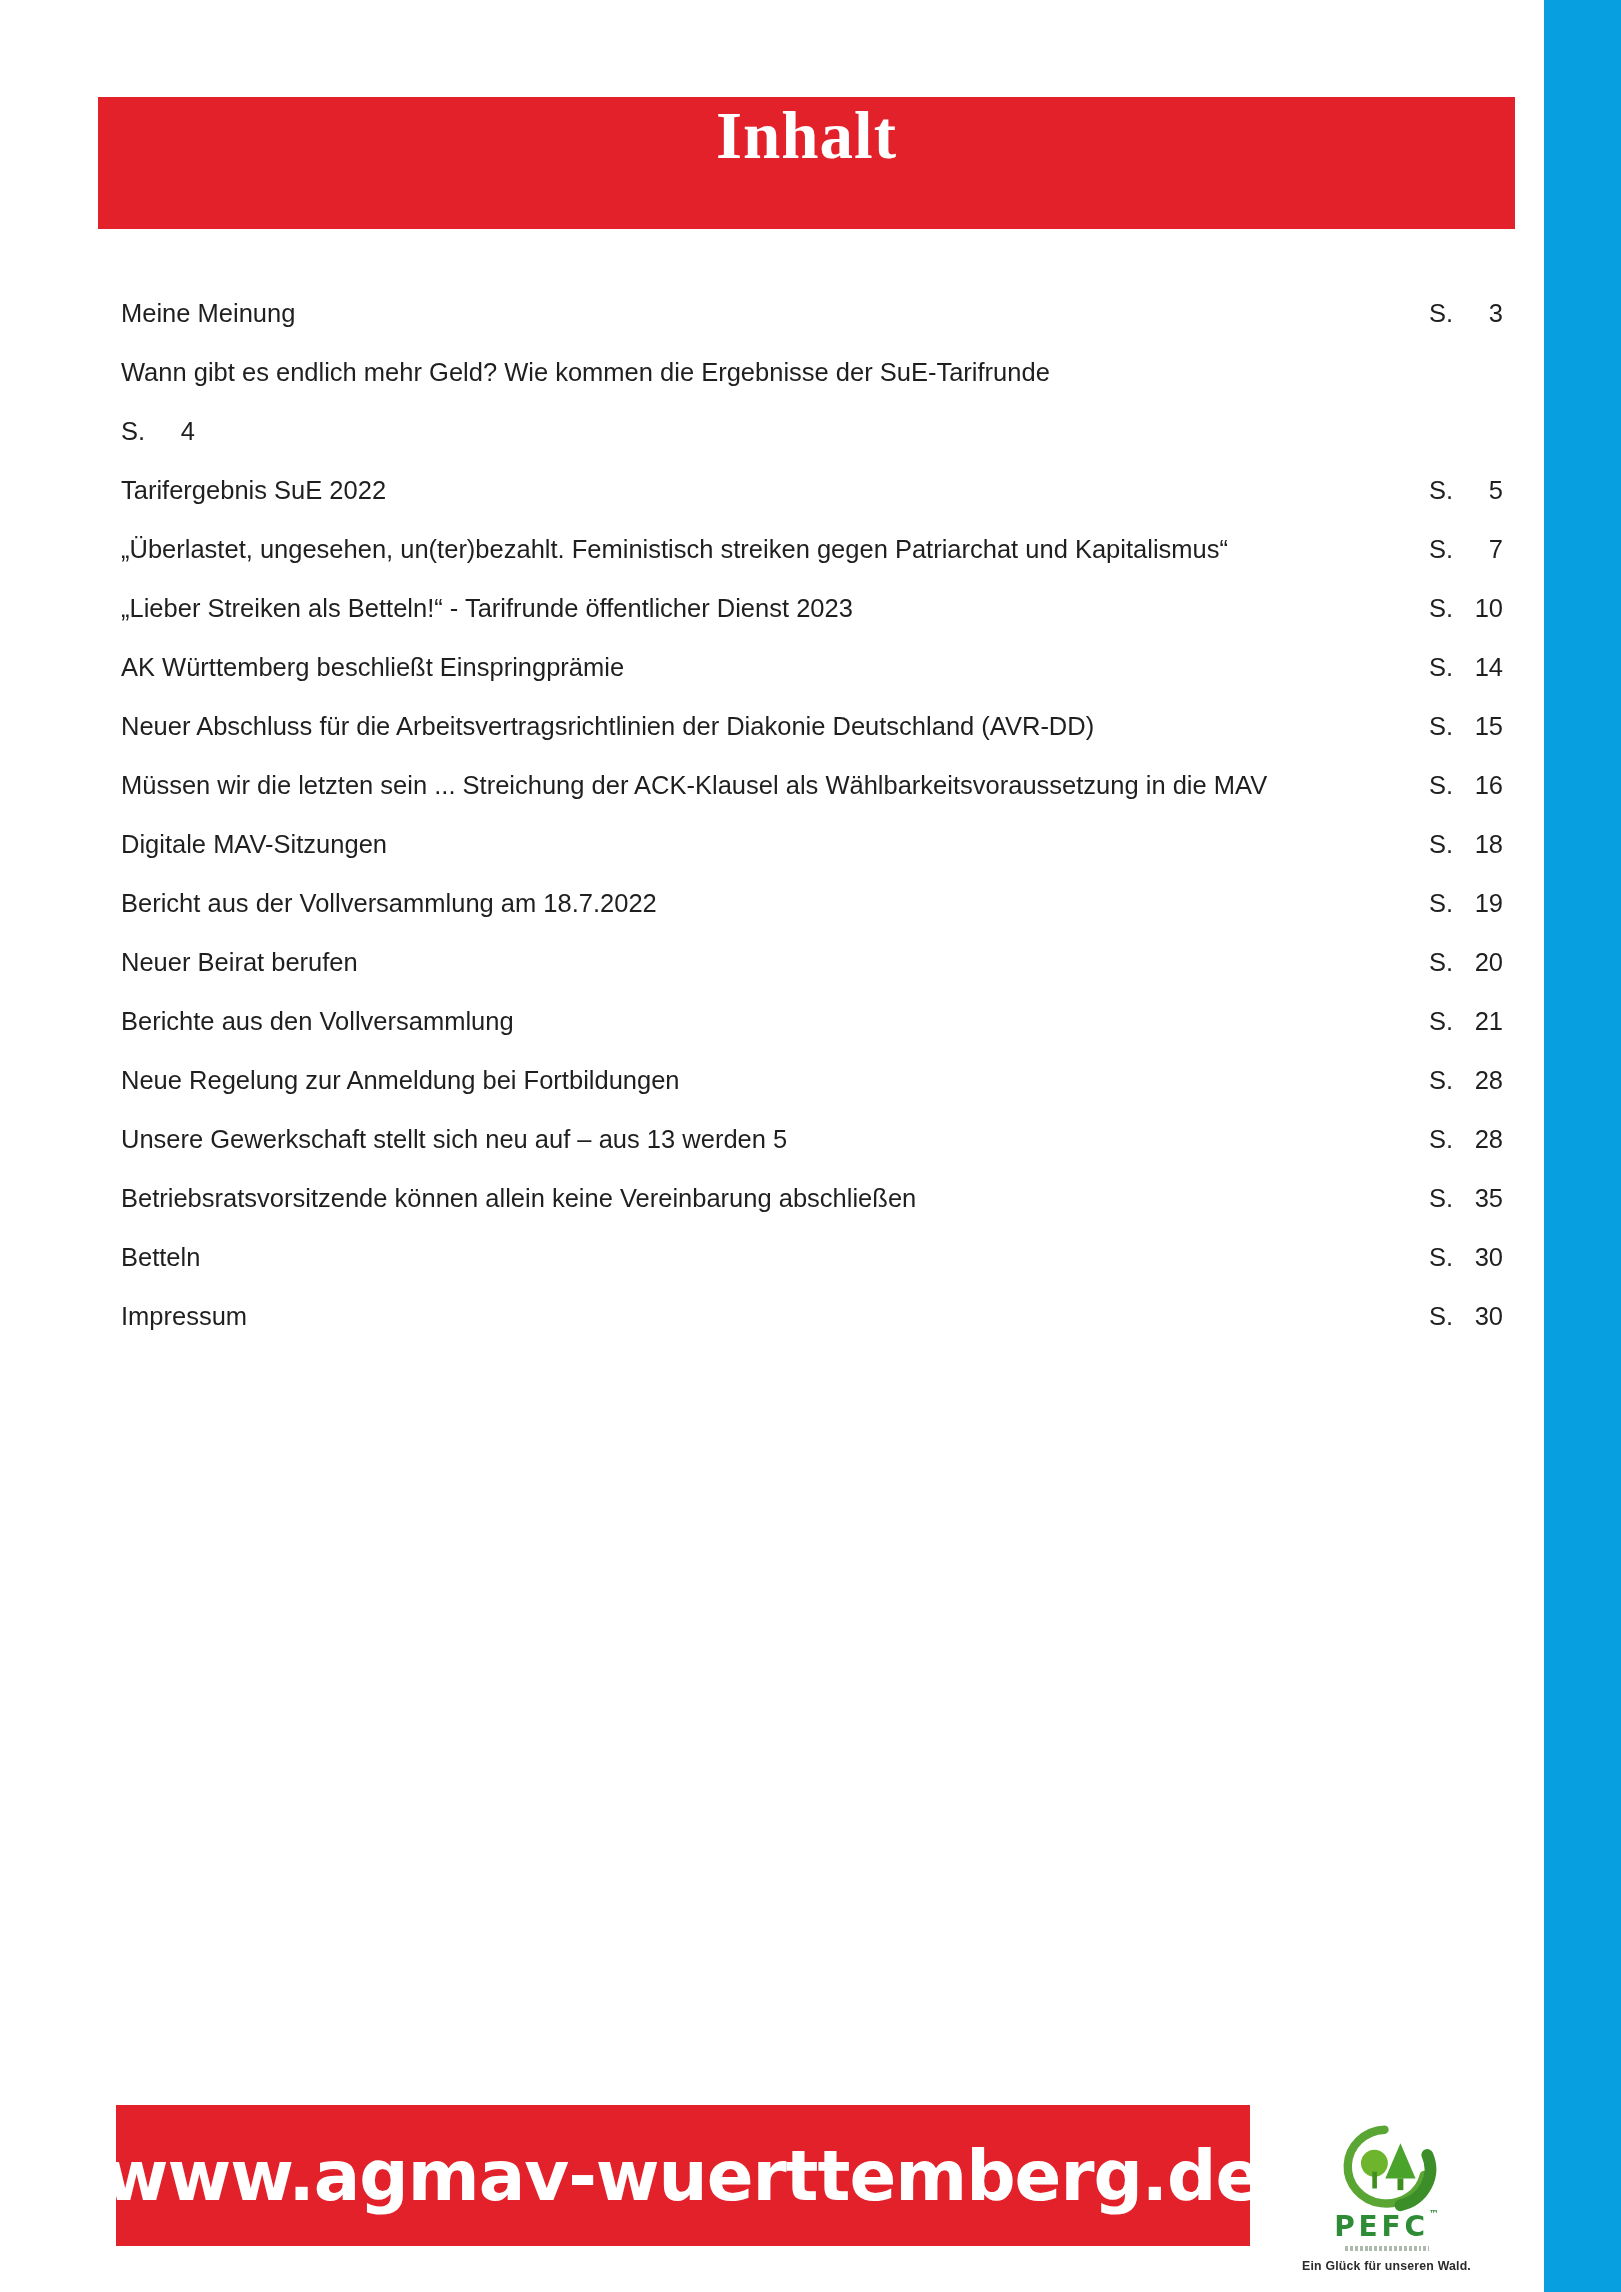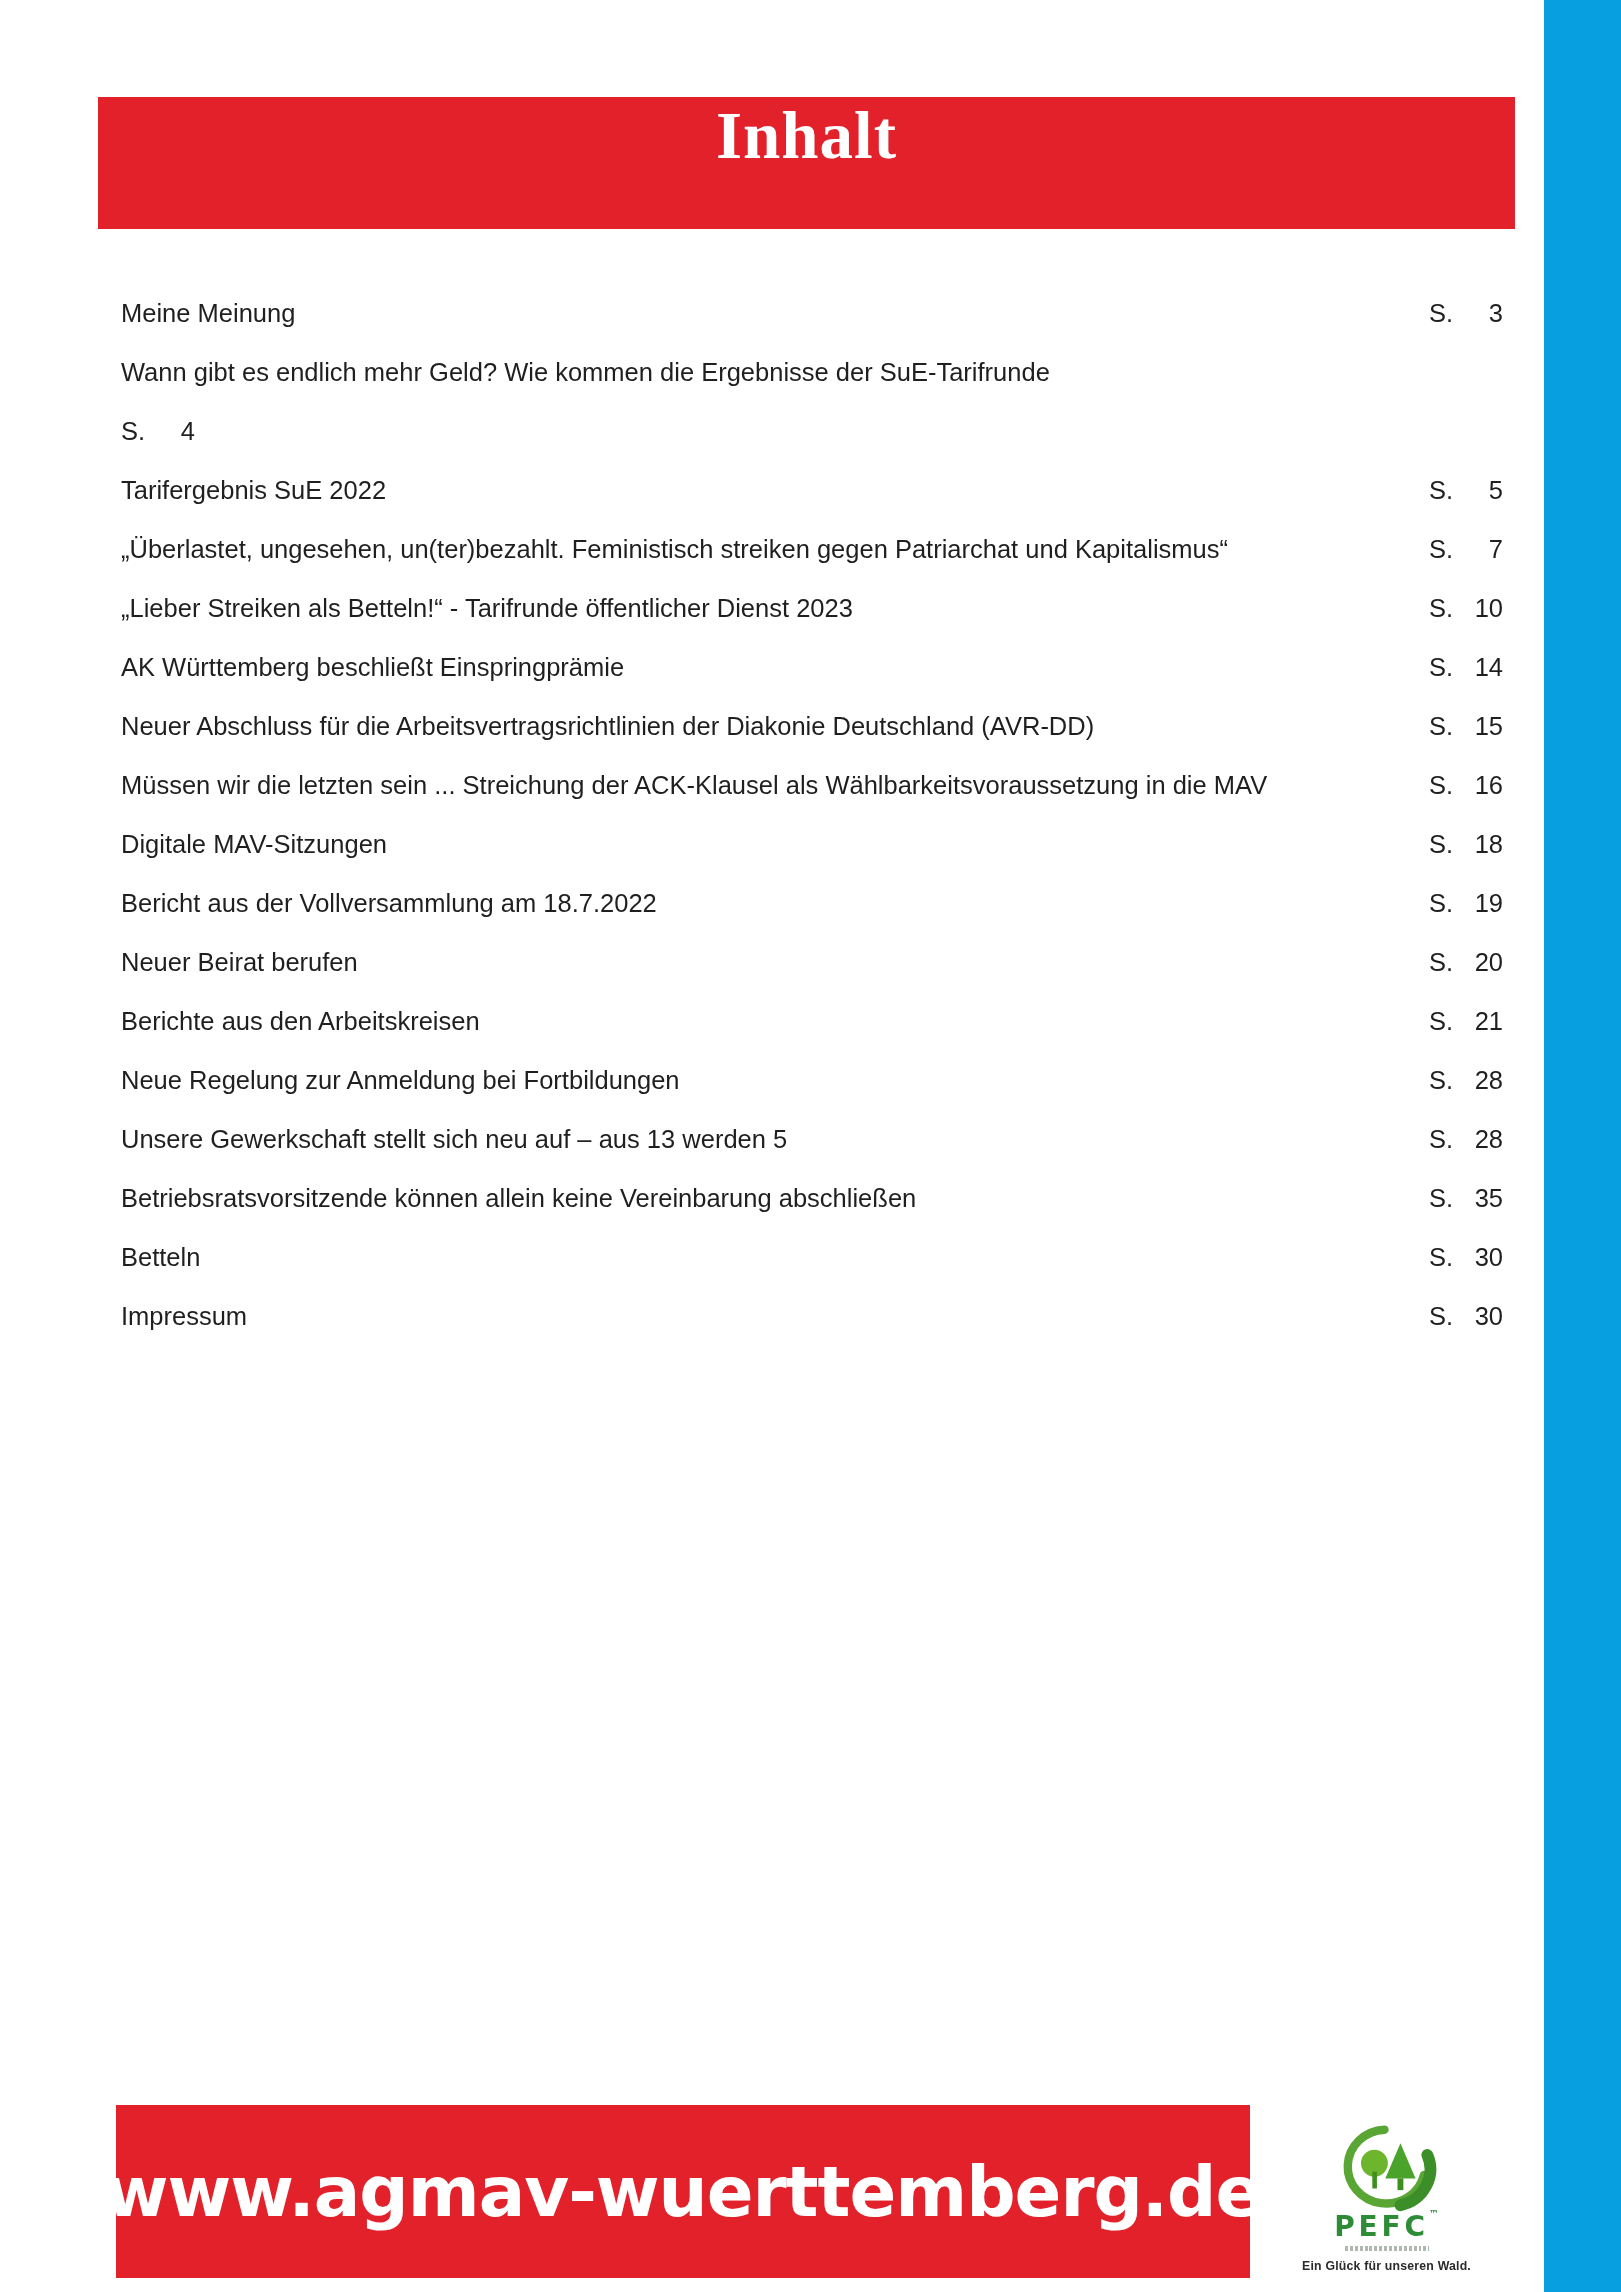--- a/index.html
+++ b/index.html
@@ -62,21 +62,21 @@
     width:74px;
     display:flex;justify-content:space-between;align-items:baseline;
     white-space:nowrap;
   }
   .toc-page.hidden{visibility:hidden;}
   .pg-n{display:inline-block;min-width:35px;text-align:right;}
 
   
   .footer-bar{
     position:absolute;left:116px;top:2105px;
-    width:1134px;height:173px;
+    width:1134px;height:141px;
     background:var(--red);
     display:flex;align-items:center;justify-content:center;
   }
   .footer-url{
     font-family:"DejaVu Sans", sans-serif;
     font-weight:bold;
     font-size:69px;
     letter-spacing:-1px;
     color:#ffffff;
     white-space:nowrap;
@@ -221,21 +221,21 @@
 
     <div class="toc-row">
       <span class="toc-title">Neuer Beirat berufen</span>
       <span class="toc-page">
         <span class="pg-s">S.</span>
         <span class="pg-n">20</span>
       </span>
     </div>
 
     <div class="toc-row">
-      <span class="toc-title">Berichte aus den Arbeitskreisen</span>
+      <span class="toc-title">Berichte aus den Vollversammlung</span>
       <span class="toc-page">
         <span class="pg-s">S.</span>
         <span class="pg-n">21</span>
       </span>
     </div>
 
     <div class="toc-row">
       <span class="toc-title">Neue Regelung zur Anmeldung bei Fortbildungen</span>
       <span class="toc-page">
         <span class="pg-s">S.</span>

